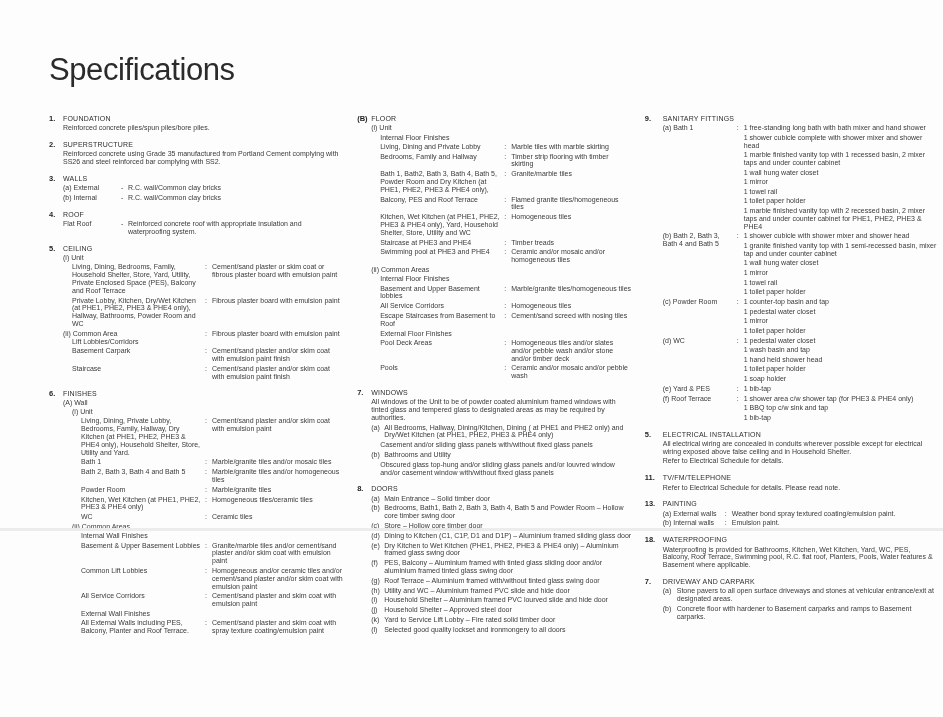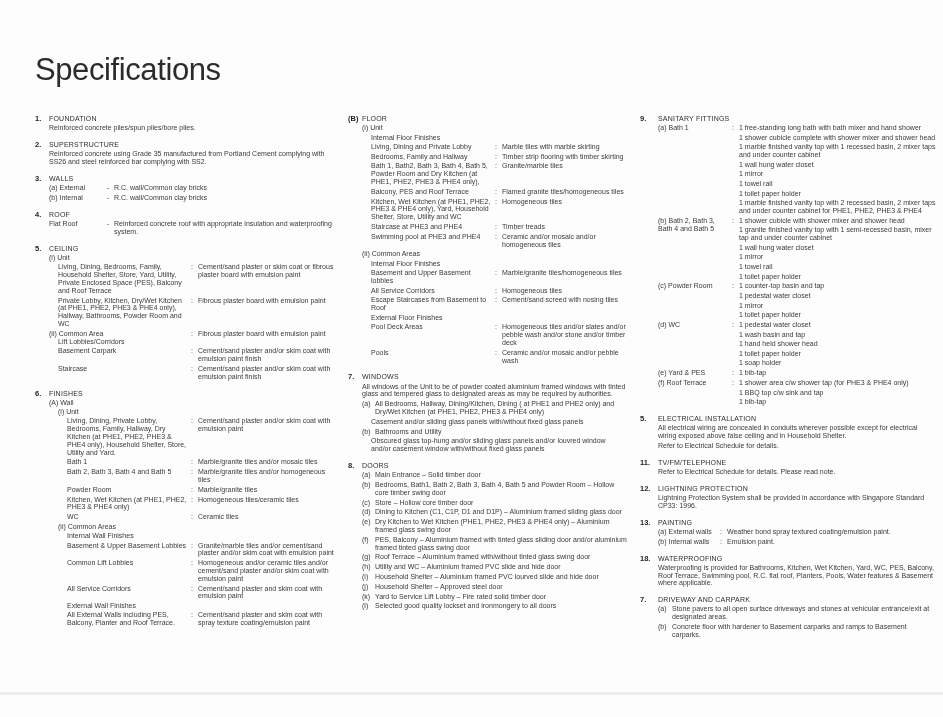--- a/index.html
+++ b/index.html
@@ -4,21 +4,21 @@
 <title>Specifications</title>
 <style>
   * { box-sizing: border-box; margin: 0; padding: 0; }
   html,body { width: 943px; height: 717px; overflow: hidden; }
   body {
     background: #fdfdfd;
     font-family: "Liberation Sans", "DejaVu Sans", sans-serif;
     color: #3a3a3a;
     position: relative;
   }
-  .page { padding: 54px 6px 0 35px; height: 695px; position: relative; }
+  .page { padding: 54px 6px 0 49px; height: 531px; position: relative; }
   .title {
     font-size: 31px;
     font-weight: 400;
     color: #2b2b2b;
     letter-spacing: -0.4px;
     margin: 0 0 30px 0;
     line-height: 1;
   }
   .cols { display: flex; align-items: flex-start; }
   .col { min-width: 0; }
@@ -562,27 +562,20 @@
             <div class="blk p ind0">Refer to Electrical Schedule for details.</div>
           </div>
         </div>
         <div class="section section-tv-fm-telephone">
           <div class="sec-num">11.</div>
           <div class="sec-main">
             <div class="sec-head">TV/FM/TELEPHONE</div>
             <div class="blk p ind0">Refer to Electrical Schedule for details. Please read note.</div>
           </div>
         </div>
-        <div class="section section-lightning-protection">
-          <div class="sec-num">12.</div>
-          <div class="sec-main">
-            <div class="sec-head">LIGHTNING PROTECTION</div>
-            <div class="blk p ind0">Lightning Protection System shall be provided in accordance with Singapore Standard CP33: 1996.</div>
-          </div>
-        </div>
         <div class="section section-painting">
           <div class="sec-num">13.</div>
           <div class="sec-main">
             <div class="sec-head">PAINTING</div>
             <div class="blk kv">
               <div class="kv-label">
                 <div class="ind0">(a) External walls</div>
               </div>
               <div class="kv-sep">:</div>
               <div class="kv-value">

